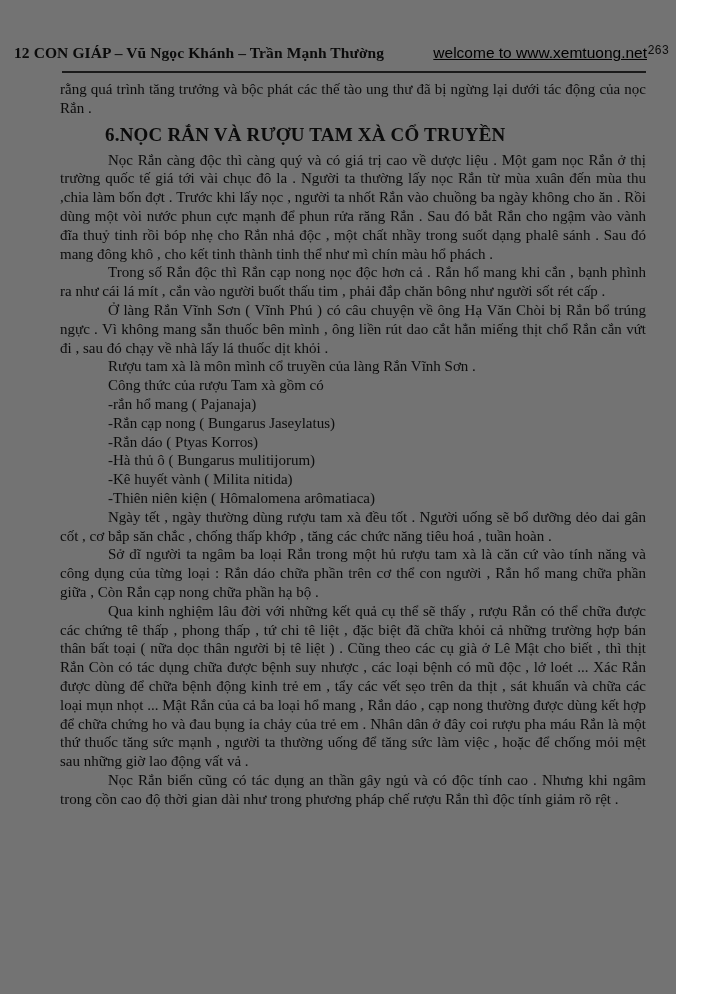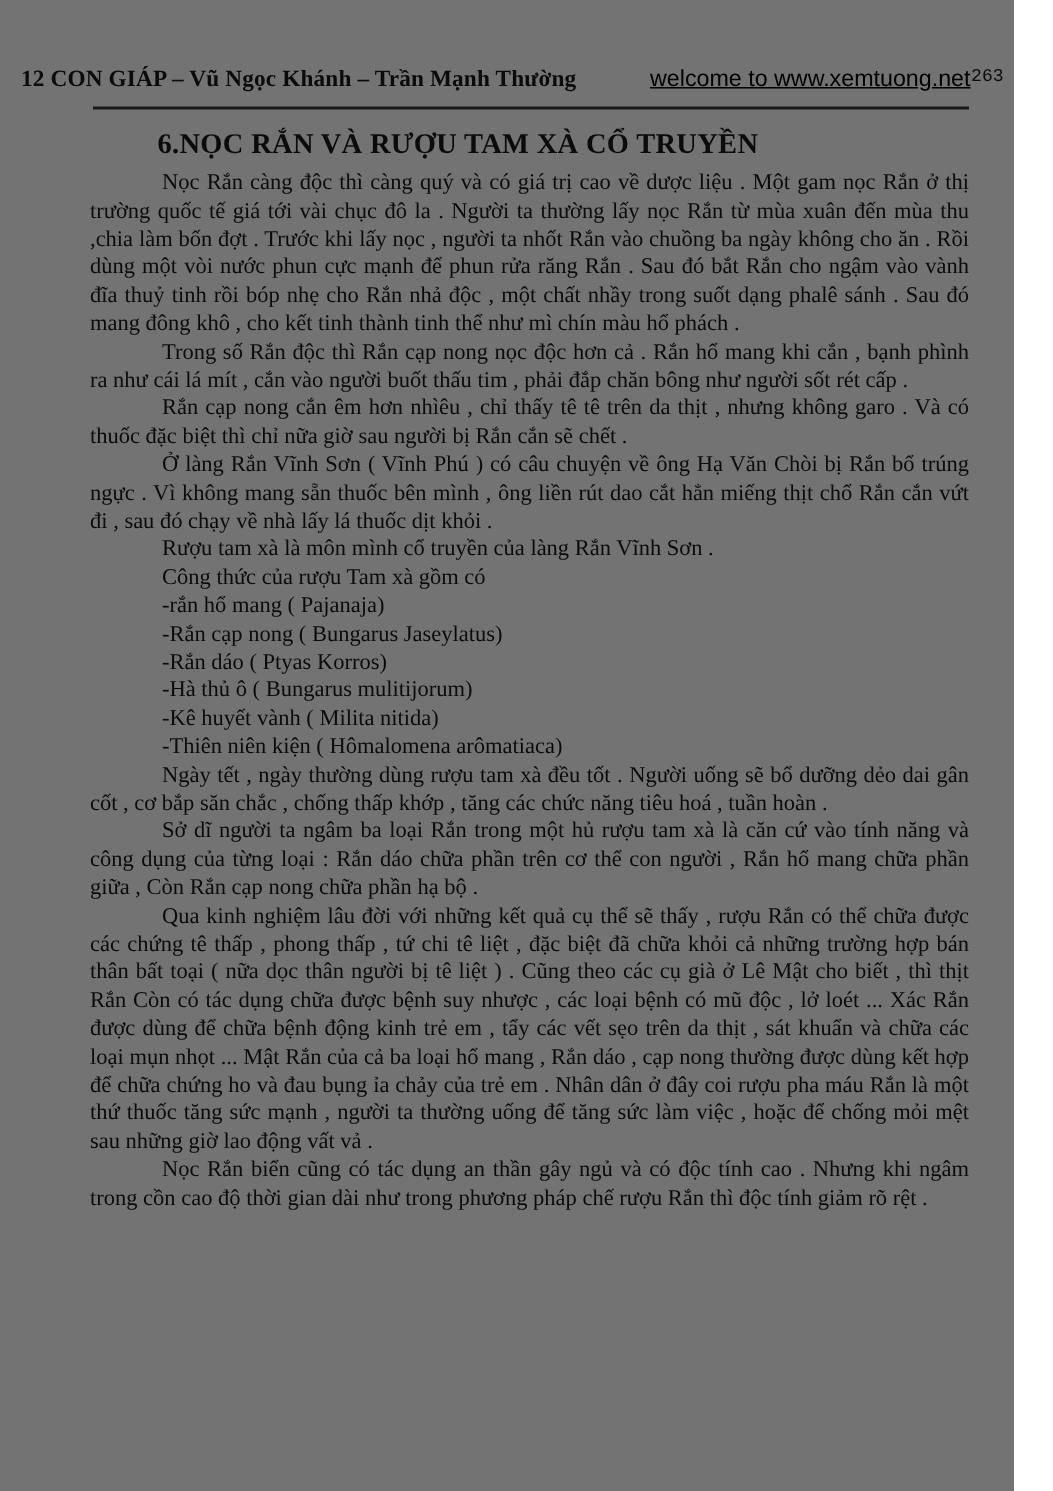--- a/index.html
+++ b/index.html
@@ -84,28 +84,28 @@
   <div class="header-band">
     <span class="book-title">12 CON GIÁP – Vũ Ngọc Khánh – Trần Mạnh Thường</span>
     <a class="site-link">welcome to www.xemtuong.net</a>
     <span class="page-number">263</span>
   </div>
 
   <div class="header-rule"></div>
 
   <div class="body-text">
 
+    <p class="continuation">rằng quá trình tăng trưởng và bộc phát các thế tào ung thư đã bị ngừng lại dưới tác động của nọc Rắn .</p>
 
     <h2 class="section-heading">6.NỌC RẮN VÀ RƯỢU TAM XÀ CỔ TRUYỀN</h2>
 
     <p>Nọc Rắn càng độc thì càng quý và có giá trị cao về dược liệu . Một gam nọc Rắn ở thị trường quốc tế giá tới vài chục đô la . Người ta thường lấy nọc Rắn từ mùa xuân đến mùa thu ,chia làm bốn đợt . Trước khi lấy nọc , người ta nhốt Rắn vào chuồng ba ngày không cho ăn . Rồi dùng một vòi nước phun cực mạnh để phun rửa răng Rắn . Sau đó bắt Rắn cho ngậm vào vành đĩa thuỷ tinh rồi bóp nhẹ cho Rắn nhả độc , một chất nhầy trong suốt dạng phalê sánh . Sau đó mang đông khô , cho kết tinh thành tinh thể như mì chín màu hổ phách .</p>
 
     <p>Trong số Rắn độc thì Rắn cạp nong nọc độc hơn cả . Rắn hổ mang khi cắn , bạnh phình ra như cái lá mít , cắn vào người buốt thấu tim , phải đắp chăn bông như người sốt rét cấp .</p>
 
-    <p>Rắn cạp nong cắn êm hơn nhìêu , chỉ thấy tê tê trên da thịt , nhưng không garo . Và có thuốc đặc biệt thì chỉ nữa giờ sau người bị Rắn cắn sẽ chết .</p>
 
     <p>Ở làng Rắn Vĩnh Sơn ( Vĩnh Phú ) có câu chuyện về ông Hạ Văn Chòi bị Rắn bổ trúng ngực . Vì không mang sẵn thuốc bên mình , ông liền rút dao cắt hẳn miếng thịt chổ Rắn cắn vứt đi , sau đó chạy về nhà lấy lá thuốc dịt khỏi .</p>
 
     <p>Rượu tam xà là môn mình cổ truyền của làng Rắn Vĩnh Sơn .</p>
 
     <p>Công thức của rượu Tam xà gồm có</p>
 
     <div class="ingredient-list">
       <p>-rắn hổ mang ( Pajanaja)</p>
       <p>-Rắn cạp nong ( Bungarus Jaseylatus)</p>

